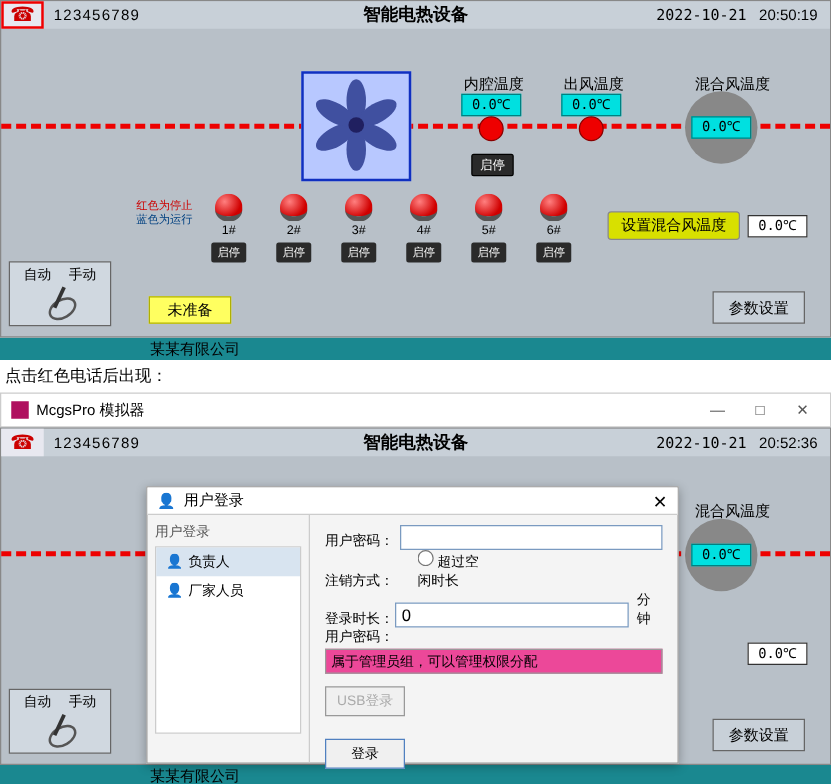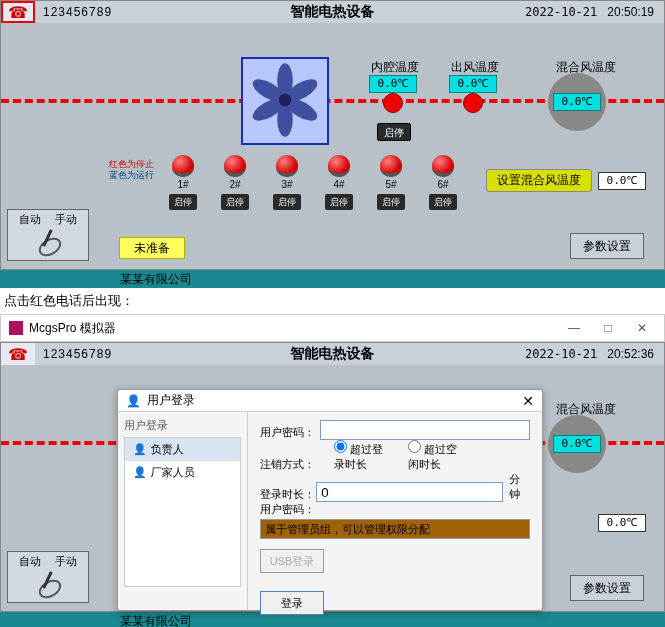--- a/index.html
+++ b/index.html
@@ -53,21 +53,21 @@
   .dlg-left .hdr { font-size: 11px; color: #555; margin-bottom: 4px; }
   .dlg-left .list { border: 1px solid #ccc; background: #fff; height: 150px; }
   .dlg-left .item { padding: 4px 8px; font-size: 11px; display: flex; align-items: center; gap: 4px; }
   .dlg-left .item.sel { background: #d8e4f0; }
   .dlg-right { flex: 1; padding: 8px 12px; font-size: 11px; }
   .frow { display: flex; align-items: flex-end; margin-bottom: 0; }
   .frow label { width: 60px; }
   .frow input[type=text] { flex: 1; height: 20px; border: 1px solid #7a9ac0; padding: 0 4px; }
   .frow .unit { margin-left: 6px; }
   .radios label { margin-right: 14px; }
-  .desc-box { width: 100%; height: 20px; border: 1px solid #999; background: #a16207; padding: 2px 4px; font-size: 11px; }
+  .desc-box { width: 100%; height: 20px; border: 1px solid #999; background: #ec4899; padding: 2px 4px; font-size: 11px; }
   .dlg-btns { display: flex; justify-content: flex-end; gap: 18px; margin-top: 10px; flex-direction: column; }
   .dlg-btn { width: 64px; height: 24px; border: 1px solid #999; background: #f0f0f0; text-align: center; line-height: 22px; font-size: 11px; }
   .dlg-btn.primary { border: 1px solid #5080c0; }
   .dlg-btn.disabled { color: #aaa; }
 </style>
 </head>
 <body>
 
 <div class="panel">
   <div class="topbar">
@@ -227,21 +227,20 @@
             </div>
         </div>
       </div>
       <div class="dlg-right">
         <div class="frow">
           <label>用户密码：</label>
           <input type="text" value="" style="">
         </div>
         <div class="frow radios">
           <label>注销方式：</label>
-          <label><input type="radio" checked="" style=""> <span>超过登录时长</span></label>
           <label><input type="radio" style=""> <span>超过空闲时长</span></label>
         </div>
         <div class="frow">
           <label>登录时长：</label>
           <input type="text" value="0" style="">
           <span class="unit">分钟</span>
         </div>
         <div>
           <div style="margin-bottom:2px">用户密码：</div>
           <div class="desc-box">属于管理员组，可以管理权限分配</div>

